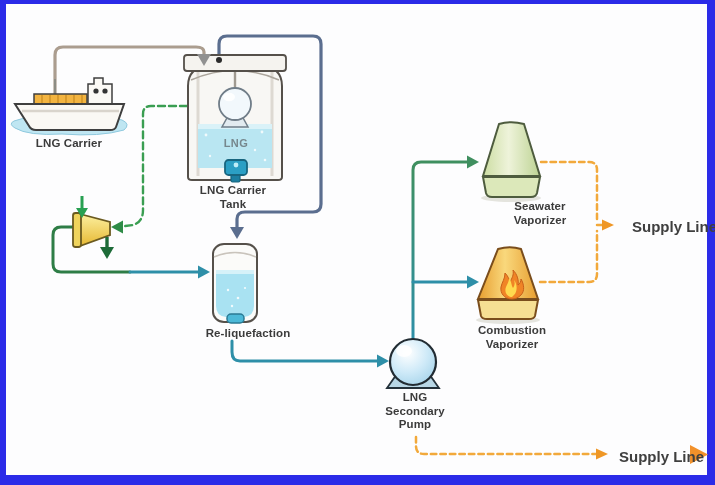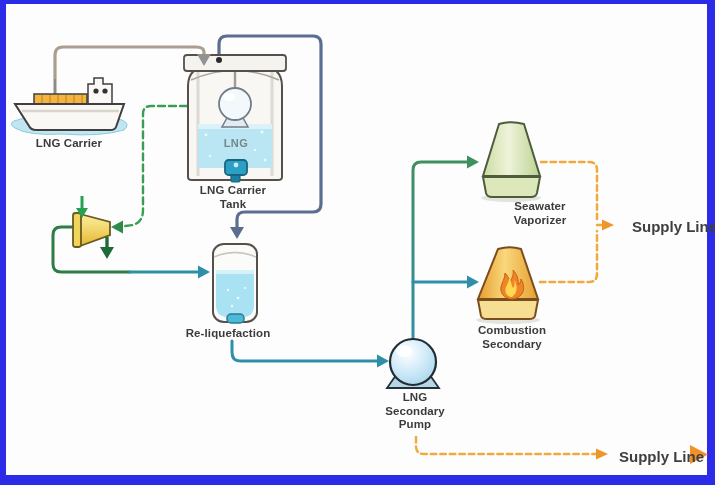--- a/index.html
+++ b/index.html
@@ -185,28 +185,28 @@
   </svg>
 
   <div class="node-label" style="left:69px;top:137px;">LNG Carrier</div>
 
 
   <div class="tank-liquid-label" style="left:236px;top:137px;">LNG</div>
 
   <div class="node-label" style="left:233px;top:184px;">LNG Carrier
 Tank</div>
 
-  <div class="node-label" style="left:228px;top:327px;">Re-liquefaction</div>
+  <div class="node-label" style="left:248px;top:327px;">Re-liquefaction</div>
 
   <div class="node-label" style="left:415px;top:391px;">LNG
 Secondary
 Pump</div>
 
   <div class="node-label" style="left:513px;top:200px;margin-left:27px;">Seawater
 Vaporizer</div>
 
   <div class="node-label" style="left:512px;top:324px;">Combustion
-Secondary</div>
+Vaporizer</div>
 
   <div class="inline-label" style="left:632px;top:218px;">Supply Line</div>
 
   <div class="inline-label" style="left:619px;top:448px;">Supply Line</div>
 </div>
 
 </body></html>

